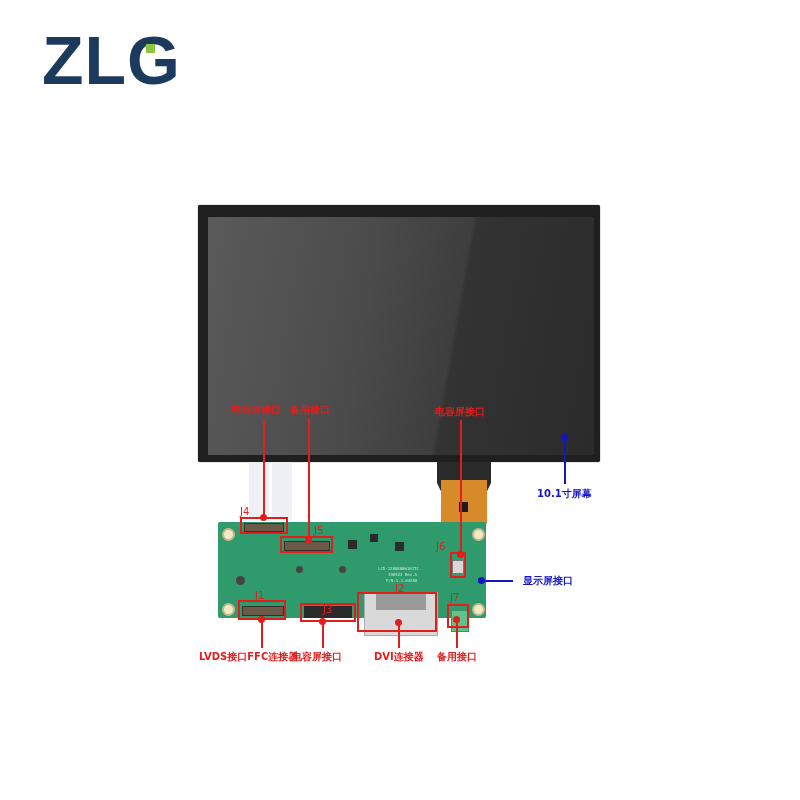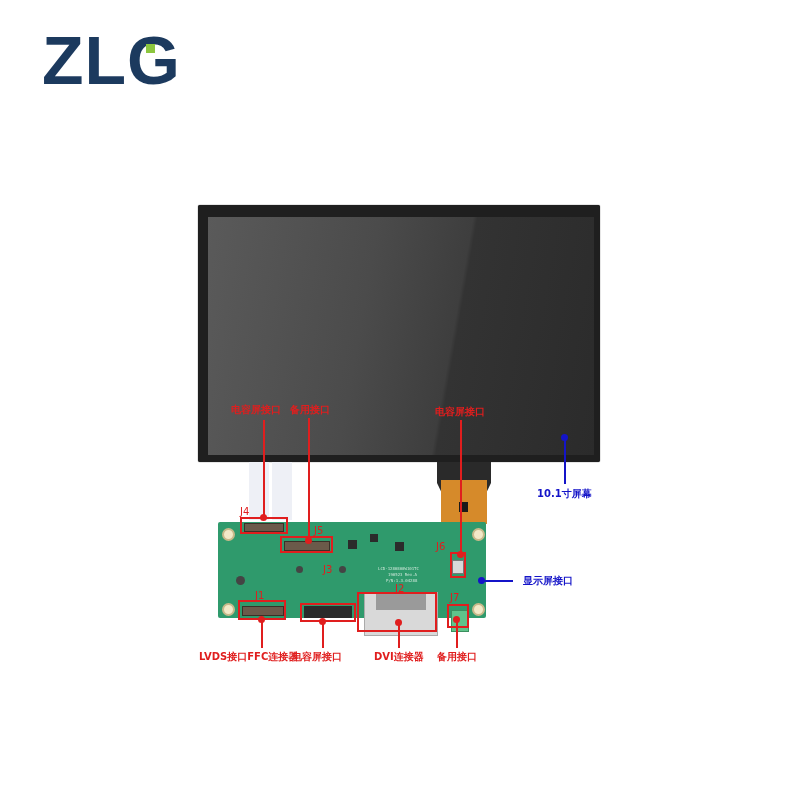--- a/index.html
+++ b/index.html
@@ -88,21 +88,21 @@
 <div class="abs red-box" style="left:450px;top:552px;width:16px;height:26px;"></div>
 <div class="abs red-box" style="left:238px;top:600px;width:48px;height:20px;"></div>
 <div class="abs red-box" style="left:300px;top:603px;width:56px;height:19px;"></div>
 <div class="abs red-box" style="left:357px;top:592px;width:80px;height:40px;"></div>
 <div class="abs red-box" style="left:447px;top:604px;width:22px;height:24px;"></div>
 
 <div class="abs j-label" style="left:240px;top:506px;">J4</div>
 <div class="abs j-label" style="left:314px;top:525px;">J5</div>
 <div class="abs j-label" style="left:436px;top:541px;">J6</div>
 <div class="abs j-label" style="left:255px;top:590px;text-align:center;">J1</div>
-<div class="abs j-label" style="left:323px;top:564px;text-align:right;">J3</div>
+<div class="abs j-label" style="left:323px;top:604px;text-align:right;">J3</div>
 <div class="abs j-label" style="left:395px;top:583px;">J2</div>
 <div class="abs j-label" style="left:450px;top:592px;">J7</div>
 
 <div class="abs red-label" style="left:231px;top:404px;">电容屏接口</div>
 <div class="abs red-line" style="left:263px;top:420px;height:97px;"></div>
 <div class="abs red-dot" style="left:260px;top:514px;"></div>
 
 <div class="abs red-label" style="left:290px;top:404px;">备用接口</div>
 <div class="abs red-line" style="left:308px;top:418px;height:122px;"></div>
 <div class="abs red-dot" style="left:305px;top:537px;"></div>

